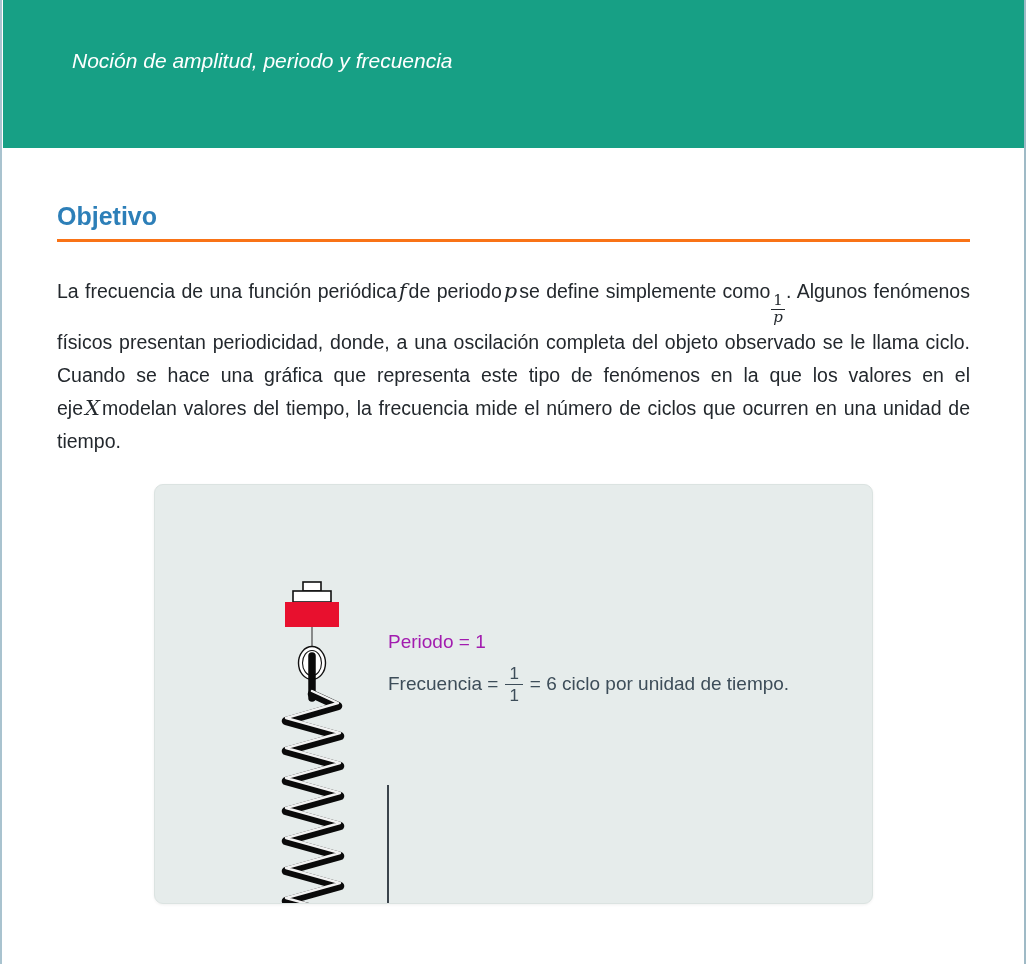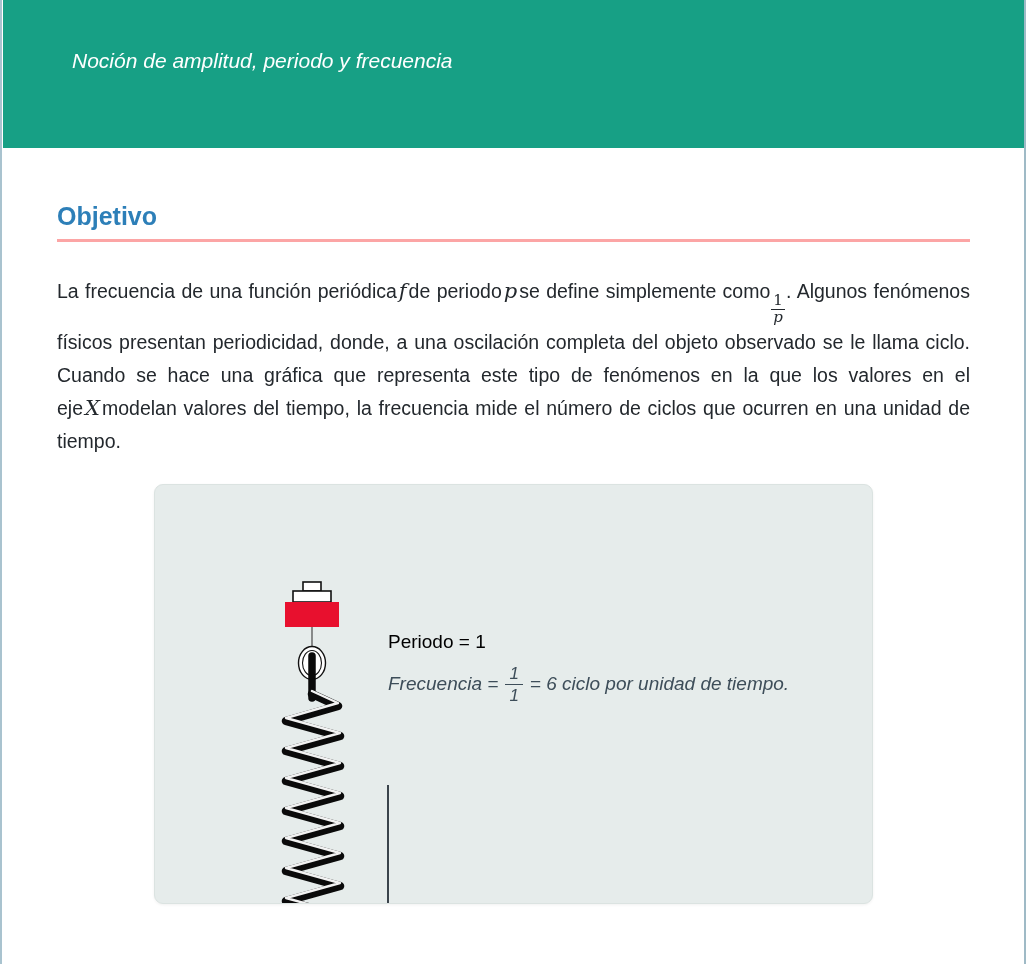--- a/index.html
+++ b/index.html
@@ -25,21 +25,21 @@
   }
   .header .subtitle{
     margin:17px 0 0 15px;font-size:21px;font-style:italic;font-weight:500;
   }
 
   
   .content{position:absolute;left:0;top:148px;width:1027px;}
   .section-heading{
     margin:12px 0 0 57px;width:913px;box-sizing:border-box;
     font-size:25px;font-weight:700;color:#2d7fb8;
-    padding-bottom:8px;border-bottom:3px solid #fca5a5;
+    padding-bottom:8px;border-bottom:3px solid #f97316;
   }
   .section-heading.first{margin-top:54px;}
   .section-heading.second{margin-top:56px;}
   .body-text{
     margin:36px 57px 0 57px;width:913px;box-sizing:border-box;
     font-size:19.5px;color:#23282d;line-height:33px;
   }
   .justified{text-align:justify;margin-top:33px;hyphens:manual;}
   .mathit{
     font-family:"DejaVu Serif", serif;font-style:italic;
@@ -57,24 +57,24 @@
   .activity-card{
     position:relative;margin:26px 0 0 154px;width:719px;height:420px;
     background:#e6eceb;border:1px solid #dbe3e1;border-radius:9px;
     box-sizing:border-box;box-shadow:0 1px 3px rgba(0,0,0,0.06);
     overflow:hidden;color:#3d4d59;
   }
   .activity-text{
     position:absolute;left:233px;top:19px;width:448px;
     font-size:19px;line-height:33px;color:#3d4d59;
   }
-  .activity-period{position:absolute;left:233px;top:127px;font-size:19px;color:#000000;}
+  .activity-period{position:absolute;left:233px;top:127px;font-size:19px;color:#a21caf;}
   .activity-frequency{
     position:absolute;left:233px;top:178px;
-    display:flex;align-items:center;gap:7px;font-size:19px;color:#3d4d59;font-style:italic;
+    display:flex;align-items:center;gap:7px;font-size:19px;color:#3d4d59;
   }
   .bigfrac{
     display:inline-flex;flex-direction:column;align-items:center;
     font-size:17px;line-height:1.25;font-family:"Liberation Sans",sans-serif;
   }
   .bigfrac .num{padding:0 4px;}
   .bigfrac .den{border-top:1.5px solid #3d4d59;padding:0 4px;}
 
   .spring-wrap{position:absolute;left:125px;top:95px;width:70px;height:330px;}
   .axis-line{position:absolute;left:232px;top:300px;width:2px;height:130px;background:#3a434b;}

